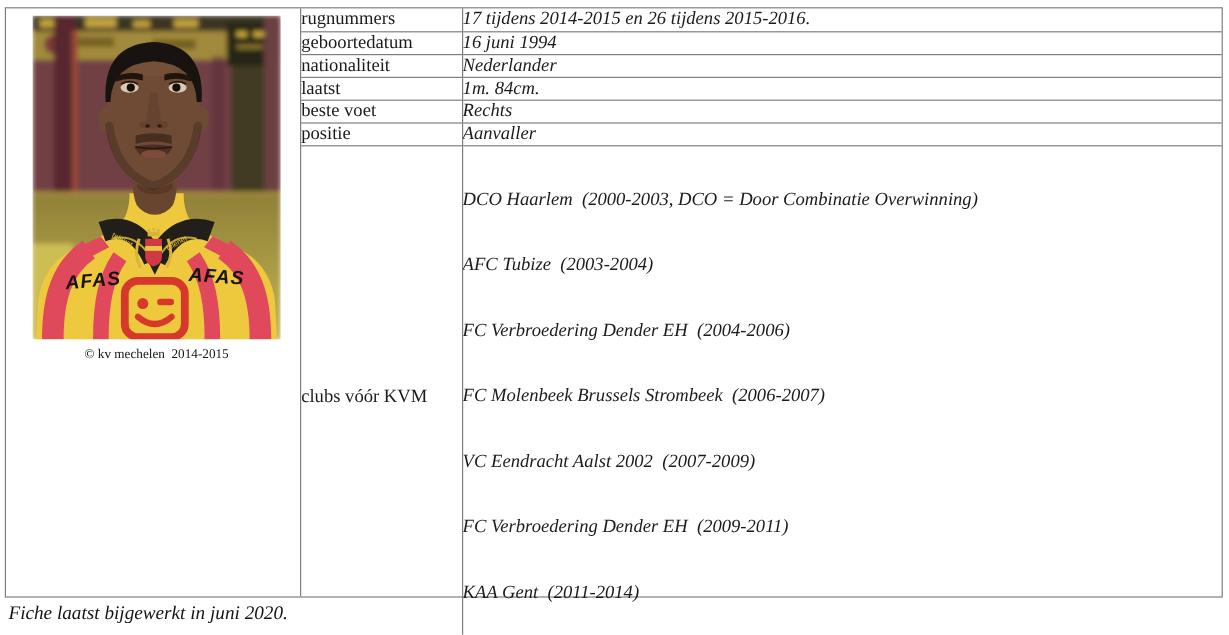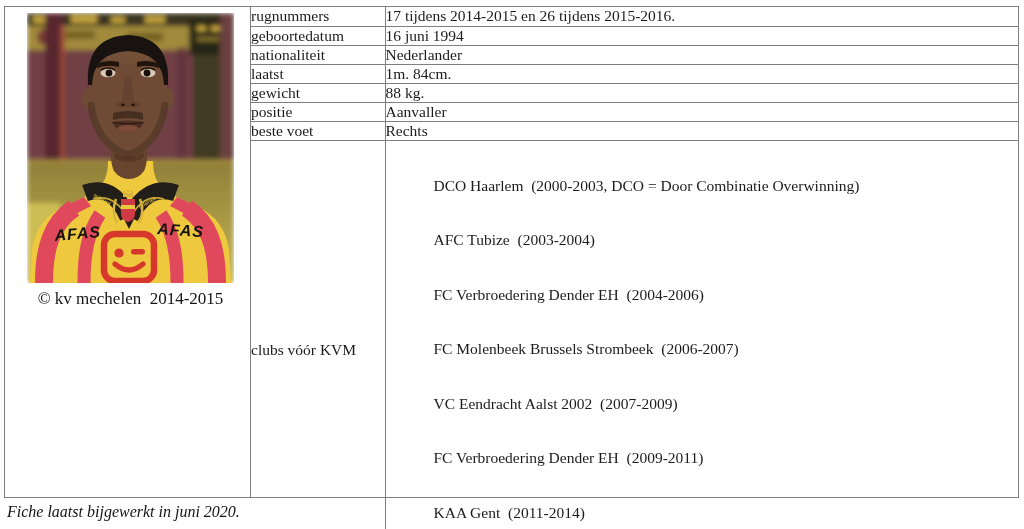--- a/index.html
+++ b/index.html
@@ -12,39 +12,39 @@
     border:1px solid #7f7f7f;box-sizing:border-box;
     display:flex;background:#fff;
   }
   .photo-cell{flex:0 0 245px;position:relative;}
   .photo-frame{
     position:absolute;left:22px;top:6px;width:207px;height:270px;overflow:hidden;
   }
   .photo-frame svg{display:block;}
   .photo-caption{
     position:absolute;left:22px;top:282px;width:207px;
-    text-align:center;font-size:17px;white-space:pre-wrap;color:#141414;
+    text-align:center;font-size:11px;white-space:pre-wrap;color:#141414;
   }
   .table-wrap{flex:1 1 auto;border-left:1px solid #7f7f7f;}
   table.data{
     width:100%;height:100%;border-collapse:collapse;table-layout:fixed;
     font-size:15.5px;
   }
   table.data td{
     border:1px solid #7f7f7f;vertical-align:middle;
     padding:0;overflow:hidden;
   }
   table.data tr:first-child td{border-top:0;}
   table.data tr:last-child td{border-bottom:0;}
   table.data td:first-child{border-left:0;}
-  table.data td:last-child{border-right:0;}
+  table.data td:last-child{border-right:0;font-style:italic;}
   td.lab{padding-left:7px;}
   td.val{padding-left:8px;white-space:pre-wrap;}
   tr.rs{height:19px;margin-left:36px;}
-  .line{line-height:18.6px;white-space:pre-wrap;margin-left:48px;}
+  .line{line-height:18.6px;white-space:pre-wrap;}
   .footnote{
     position:absolute;left:7px;top:503px;
     font-size:16px;font-style:italic;color:#141414;
   }
 </style>
 </head>
 <body>
 
 <div class="fiche-box">
 
@@ -181,30 +181,26 @@
         </tr>
         <tr class="rs">
           <td class="lab">nationaliteit</td>
           <td class="val">Nederlander</td>
         </tr>
         <tr class="rs">
           <td class="lab">laatst</td>
           <td class="val">1m. 84cm.</td>
         </tr>
         <tr class="rs">
-          <td class="lab">gewicht</td>
-          <td class="val">88 kg.</td>
+          <td class="lab">beste voet</td>
+          <td class="val">Rechts</td>
         </tr>
         <tr class="rs">
           <td class="lab">positie</td>
           <td class="val">Aanvaller</td>
-        </tr>
-        <tr class="rs">
-          <td class="lab">beste voet</td>
-          <td class="val">Rechts</td>
         </tr>
         <tr>
           <td class="lab">clubs vóór KVM</td>
           <td class="val">
             <div class="line">DCO Haarlem  (2000-2003, DCO = Door Combinatie Overwinning)</div>
             <div class="line">AFC Tubize  (2003-2004)</div>
             <div class="line">FC Verbroedering Dender EH  (2004-2006)</div>
             <div class="line">FC Molenbeek Brussels Strombeek  (2006-2007)</div>
             <div class="line">VC Eendracht Aalst 2002  (2007-2009)</div>
             <div class="line">FC Verbroedering Dender EH  (2009-2011)</div>

